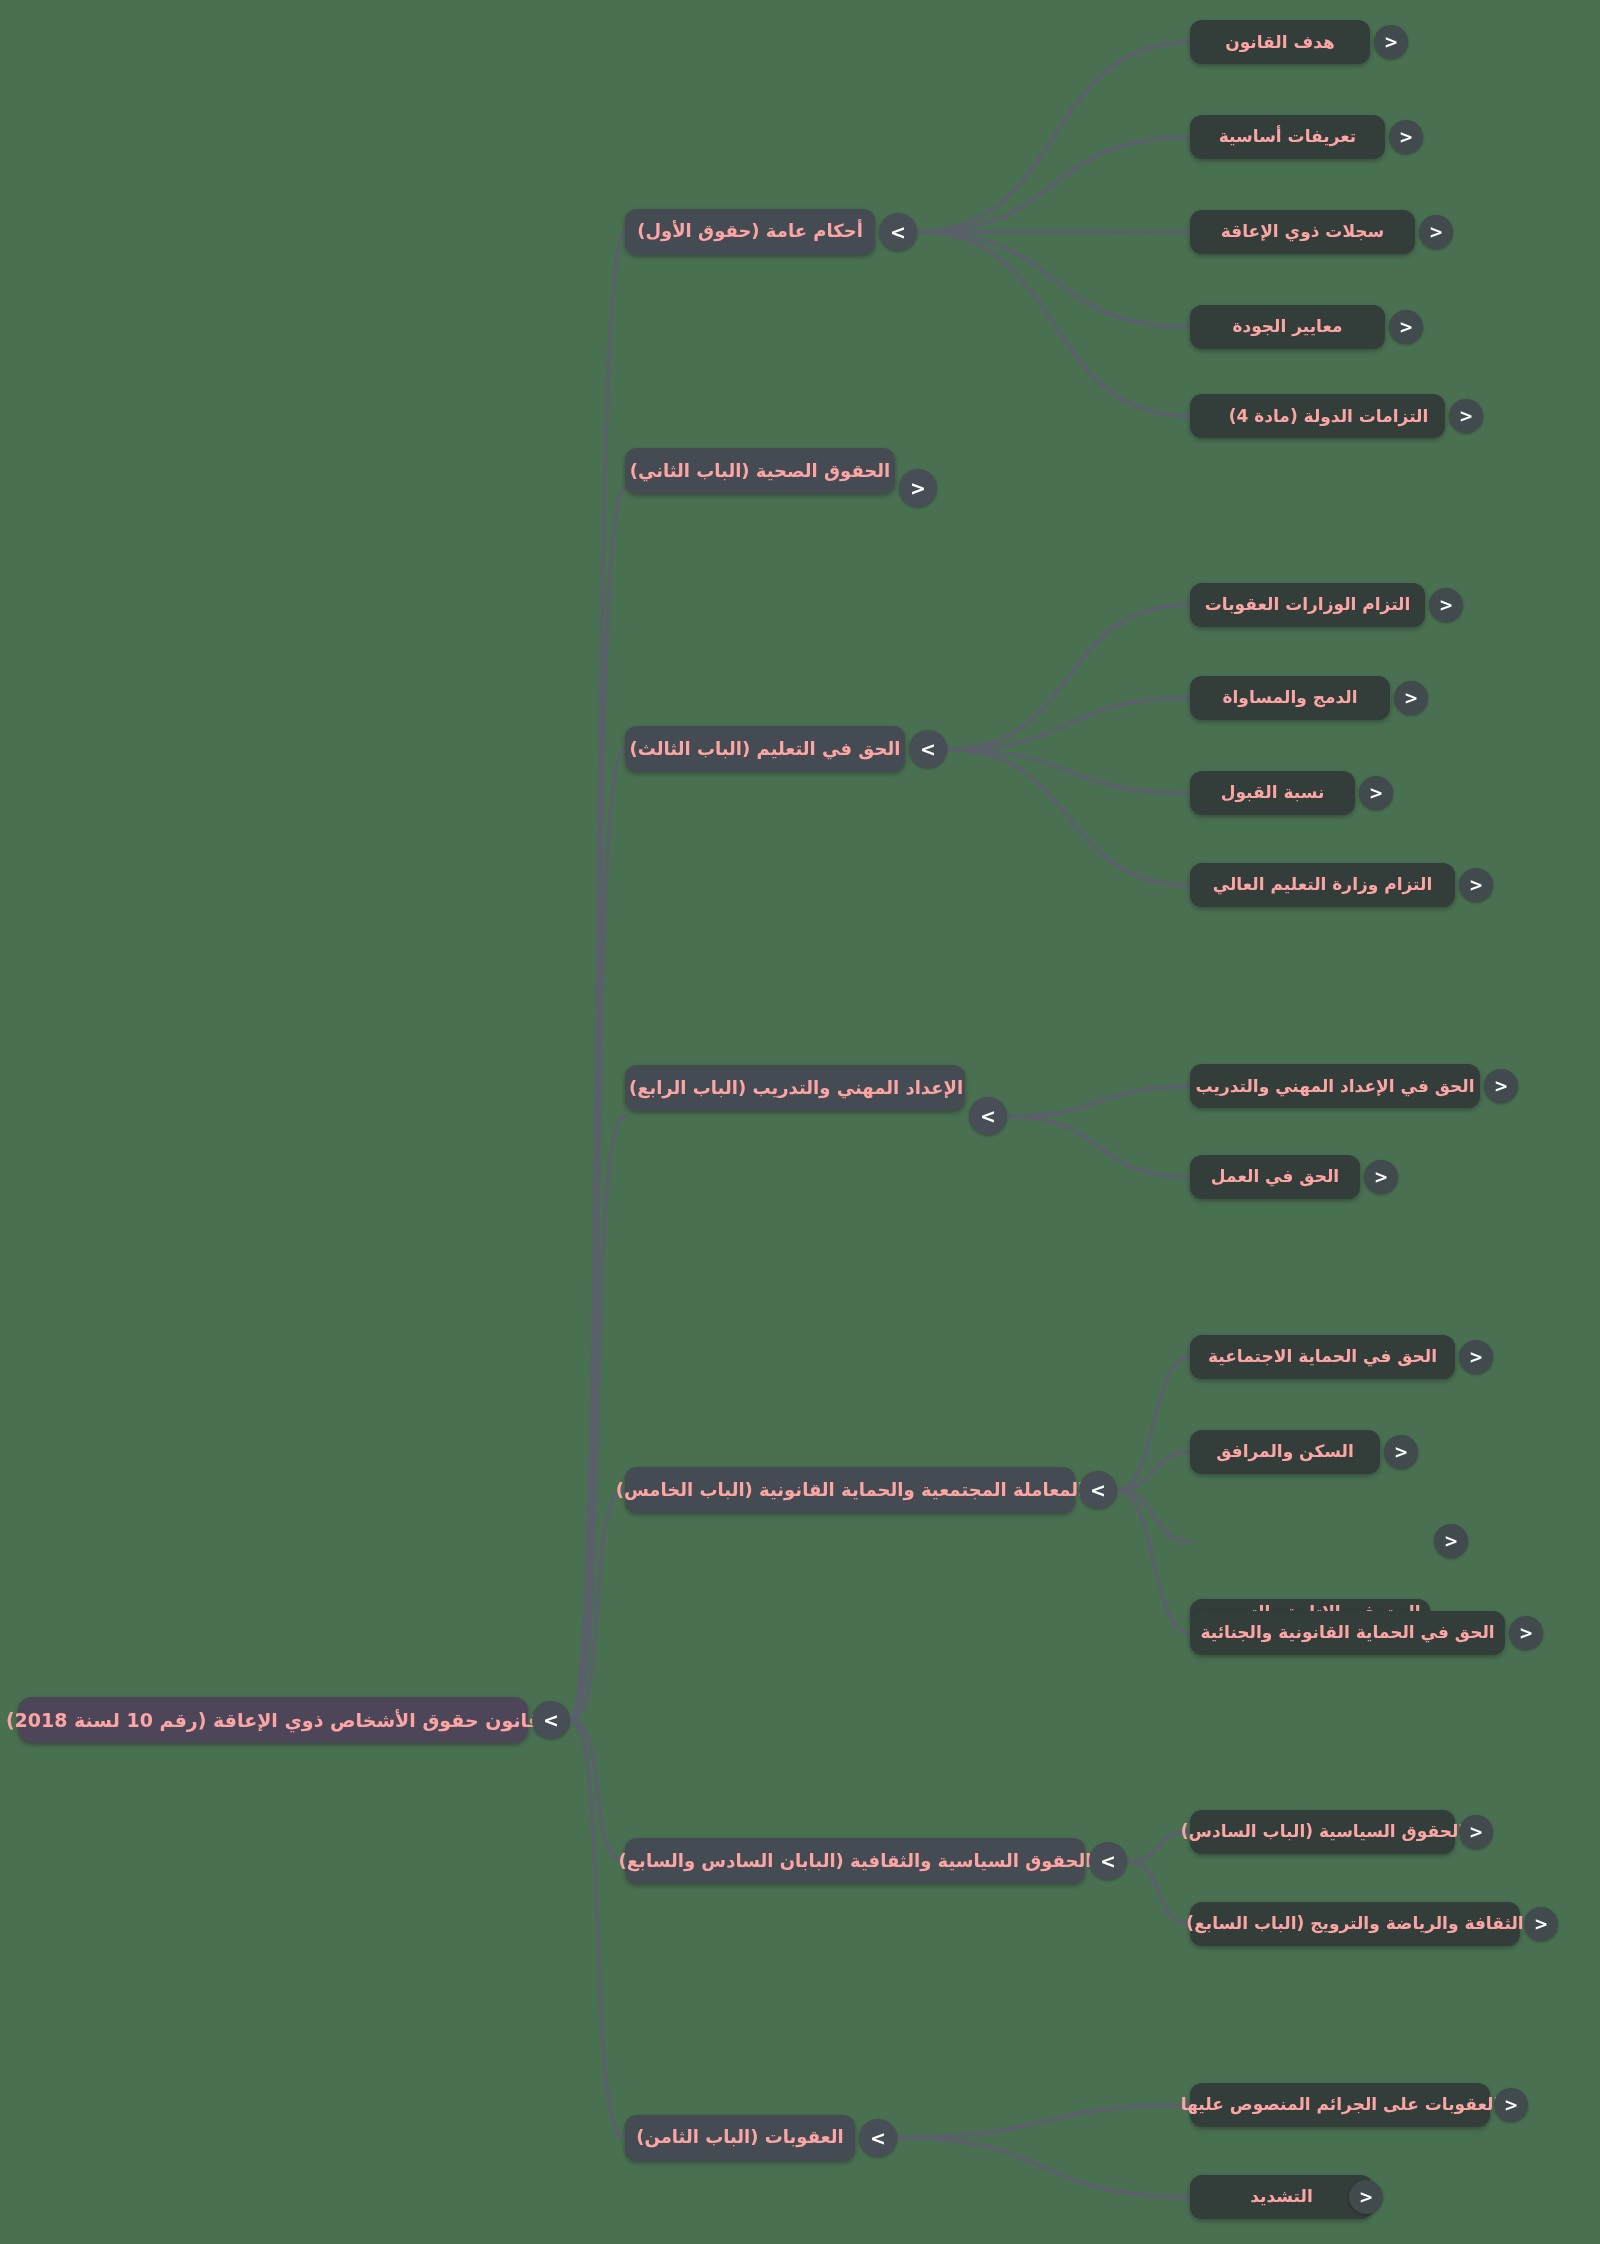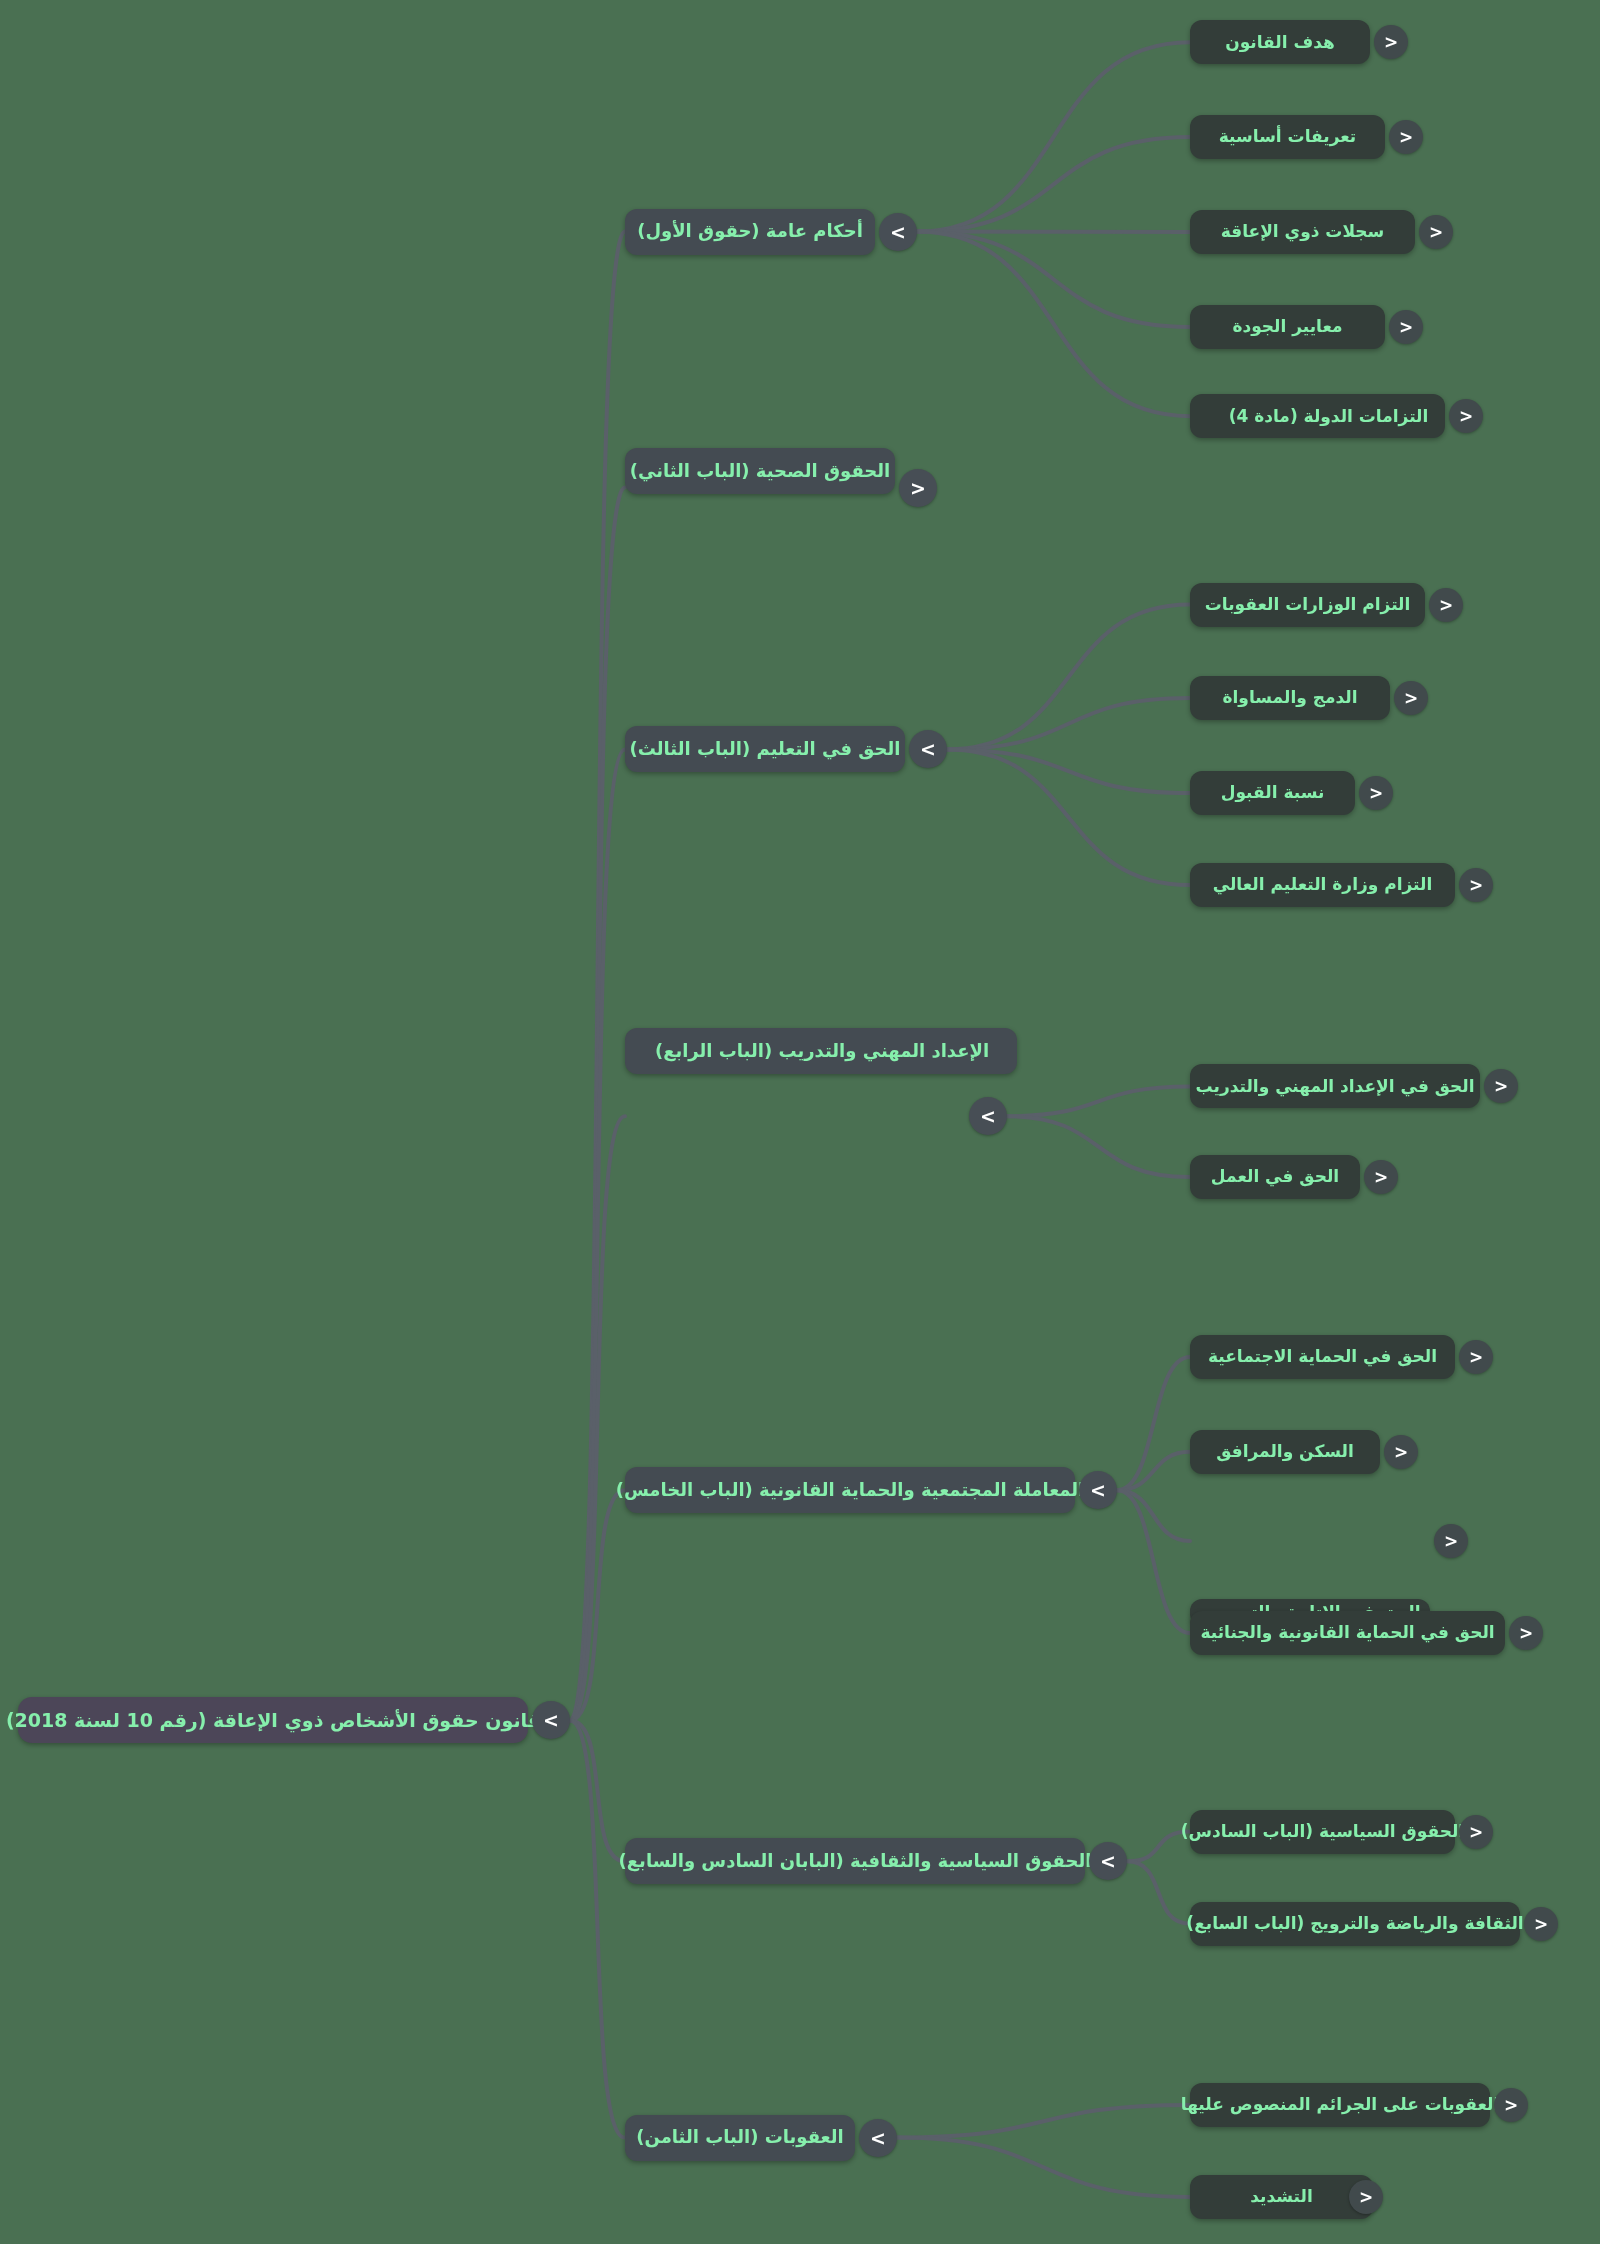--- a/index.html
+++ b/index.html
@@ -29,21 +29,21 @@
     stroke-width: 4;
     stroke-linecap: round;
   }
   .node {
     position: absolute;
     box-sizing: border-box;
     display: flex;
     align-items: center;
     justify-content: center;
     border-radius: 12px;
-    color: #86efac;
+    color: #fca5a5;
     direction: rtl;
     text-align: center;
     padding: 0 18px;
     line-height: 1.25;
     box-shadow: 0 2px 5px rgba(0,0,0,0.30);
     white-space: nowrap;
     z-index: 2;
   }
   .node.root {
     background: #4c4658;
@@ -138,21 +138,21 @@
       <div class="node branch" style="left: 625px; top: 726.423px; width: 280px; height: 46px;">الحق في التعليم (الباب الثالث)</div>
       <div class="toggle" style="left: 909px; top: 730.423px;">&lt;</div>
       <div class="node leaf" style="left: 1190px; top: 582.577px; width: 235px; height: 44px;">التزام الوزارات العقوبات</div>
       <div class="toggle leaf-toggle" style="left: 1429px; top: 587.577px;">&gt;</div>
       <div class="node leaf" style="left: 1190px; top: 676.077px; width: 200px; height: 44px;">الدمج والمساواة</div>
       <div class="toggle leaf-toggle" style="left: 1394px; top: 681.077px;">&gt;</div>
       <div class="node leaf" style="left: 1190px; top: 771.015px; width: 165px; height: 44px;">نسبة القبول</div>
       <div class="toggle leaf-toggle" style="left: 1359px; top: 776.015px;">&gt;</div>
       <div class="node leaf" style="left: 1190px; top: 863.077px; width: 265px; height: 44px;">التزام وزارة التعليم العالي</div>
       <div class="toggle leaf-toggle" style="left: 1459px; top: 868.077px;">&gt;</div>
-      <div class="node branch" style="left: 625px; top: 1028px; width: 392px; height: 46px; padding-left: 20px;">الإعداد المهني والتدريب (الباب الرابع)</div>
+      <div class="node branch" style="left: 625px; top: 1065px; width: 340px; height: 46px; padding-left: 20px;">الإعداد المهني والتدريب (الباب الرابع)</div>
       <div class="toggle" style="left: 969px; top: 1097.23px;">&lt;</div>
       <div class="node leaf" style="left: 1190px; top: 1064.46px; width: 290px; height: 44px;">الحق في الإعداد المهني والتدريب</div>
       <div class="toggle leaf-toggle" style="left: 1484px; top: 1069.46px;">&gt;</div>
       <div class="node leaf" style="left: 1190px; top: 1155.08px; width: 170px; height: 44px;">الحق في العمل</div>
       <div class="toggle leaf-toggle" style="left: 1364px; top: 1160.08px;">&gt;</div>
       <div class="node branch" style="left: 625px; top: 1467.23px; width: 450px; height: 46px;">المعاملة المجتمعية والحماية القانونية (الباب الخامس)</div>
       <div class="toggle" style="left: 1079px; top: 1471.23px;">&lt;</div>
       <div class="node leaf" style="left: 1190px; top: 1334.89px; width: 265px; height: 44px;">الحق في الحماية الاجتماعية</div>
       <div class="toggle leaf-toggle" style="left: 1459px; top: 1339.89px;">&gt;</div>
       <div class="node leaf" style="left: 1190px; top: 1429.83px; width: 190px; height: 44px;">السكن والمرافق</div>

